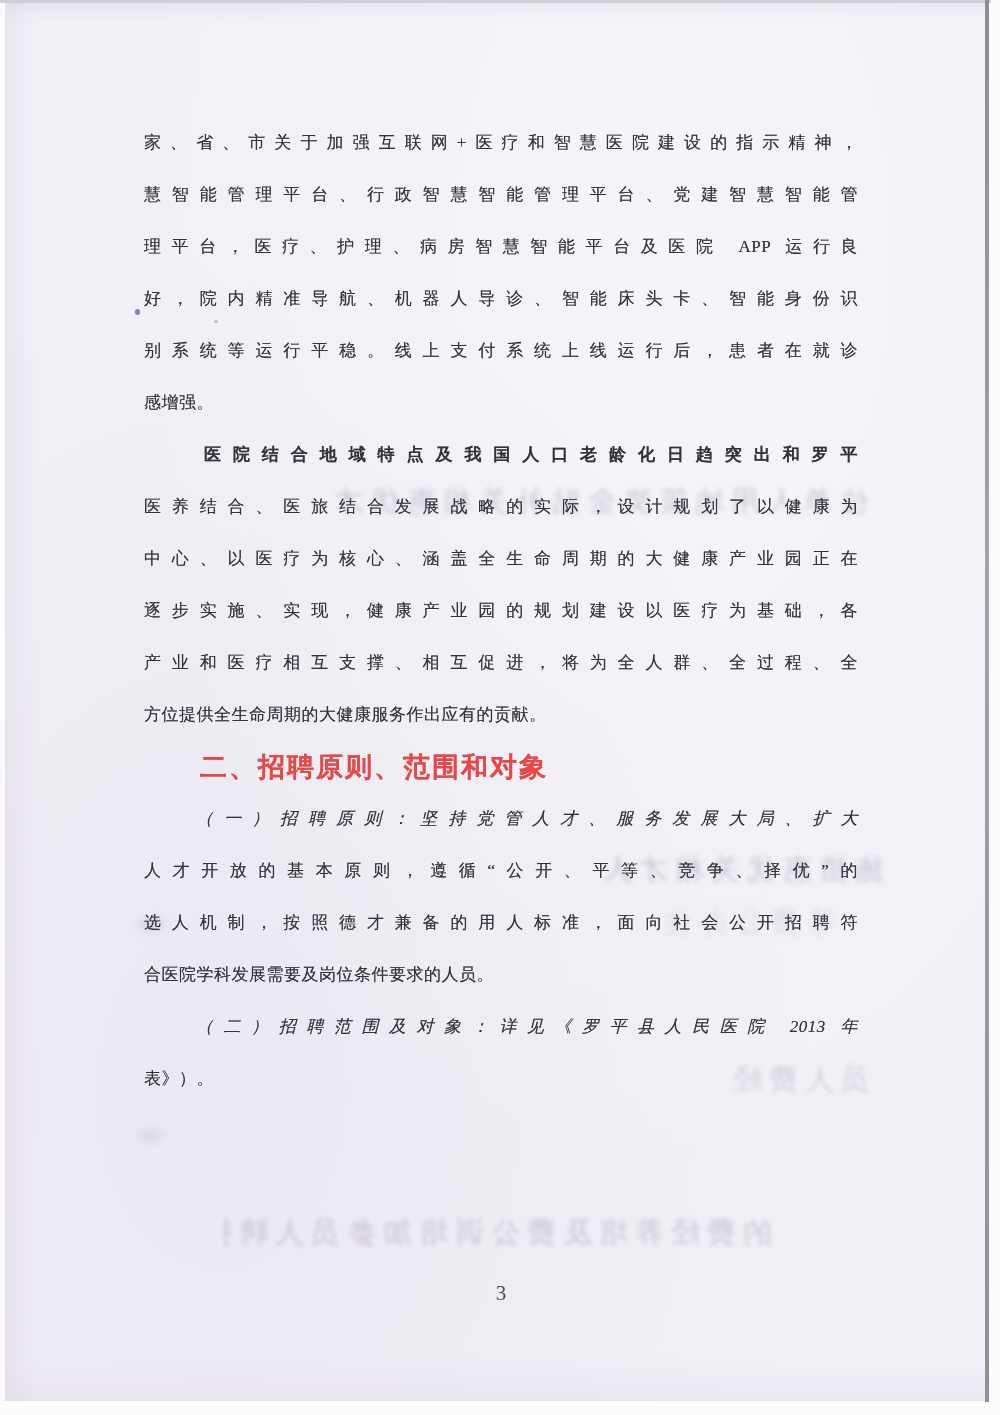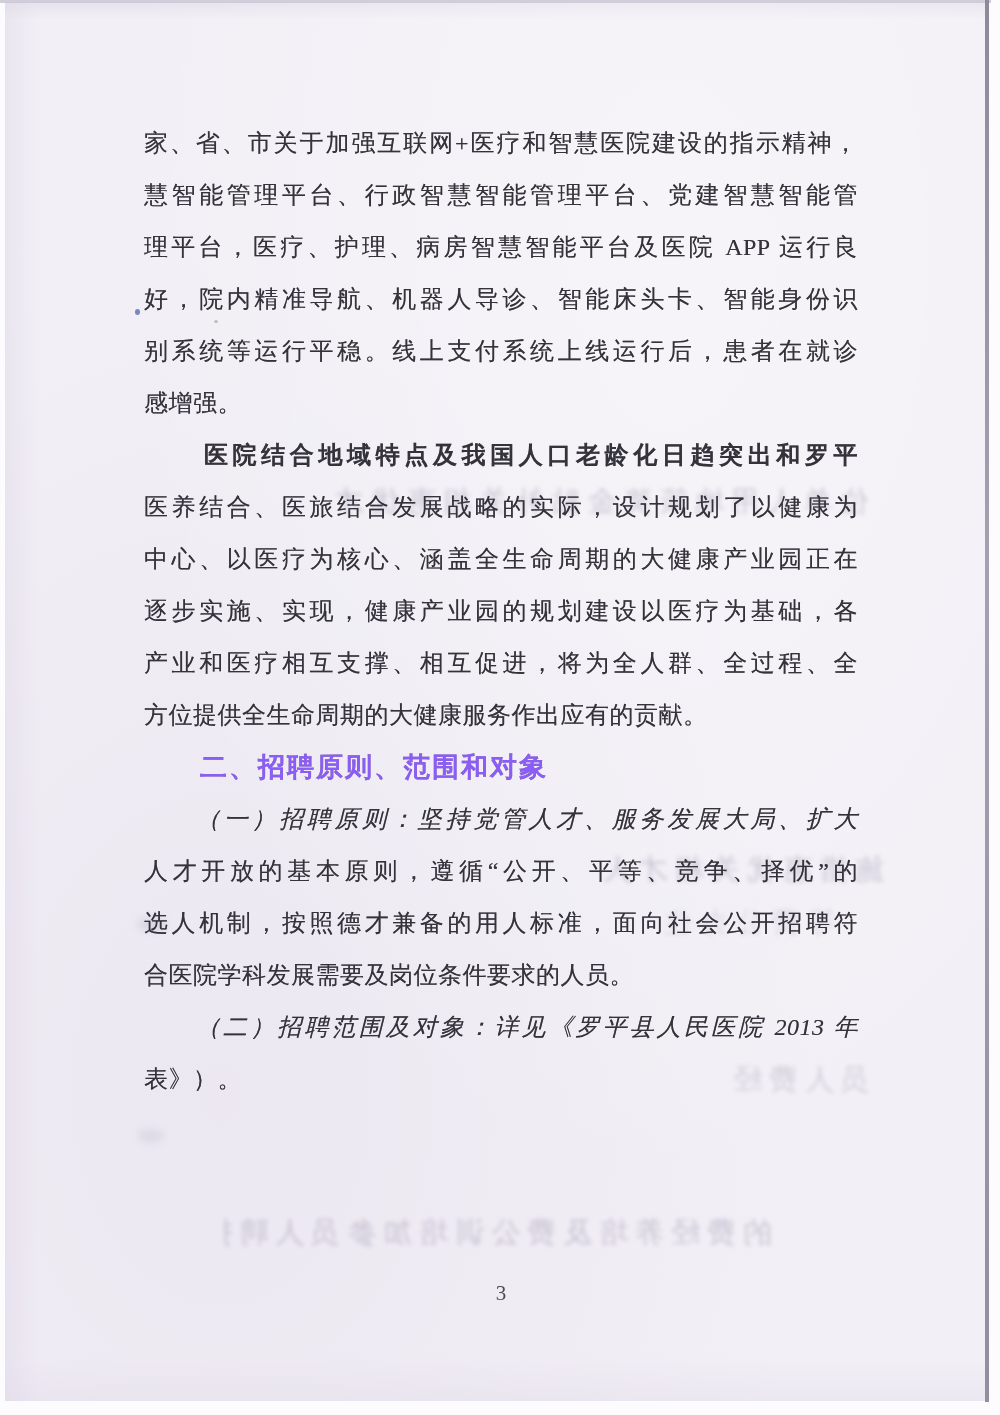--- a/index.html
+++ b/index.html
@@ -39,39 +39,39 @@
   }
   
   .text-block {
     position: absolute;
     left: 144px; top: 117px;
     width: 714px;
     color: #34323a;
   }
   .line {
     height: 52px; line-height: 52px;
-    font-size: 24px;
+    font-size: 17px;
     letter-spacing: 0.5px;
     white-space: nowrap;
     text-shadow: 0 0 0.5px rgba(52,50,58,0.55);
   }
   .line.justify {
     white-space: normal;
     text-align: justify;
     text-align-last: justify;
     text-justify: inter-character;
   }
   .line.indent   { text-indent: 60px; font-weight: bold; }
   .line.indent-b { text-indent: 52px; font-style: italic; }
   .line.heading {
     font-family: "Liberation Sans", "DejaVu Sans", sans-serif;
     font-weight: 700;
     font-size: 27px;
     letter-spacing: 2px;
-    color: #8b5cf6;
+    color: #ef4444;
     text-indent: 56px;
   }
   .page-number {
     position: absolute;
     left: 144px; top: 1281px;
     width: 714px;
     text-align: center;
     font-size: 21px;
     color: #4e4b55;
   }

